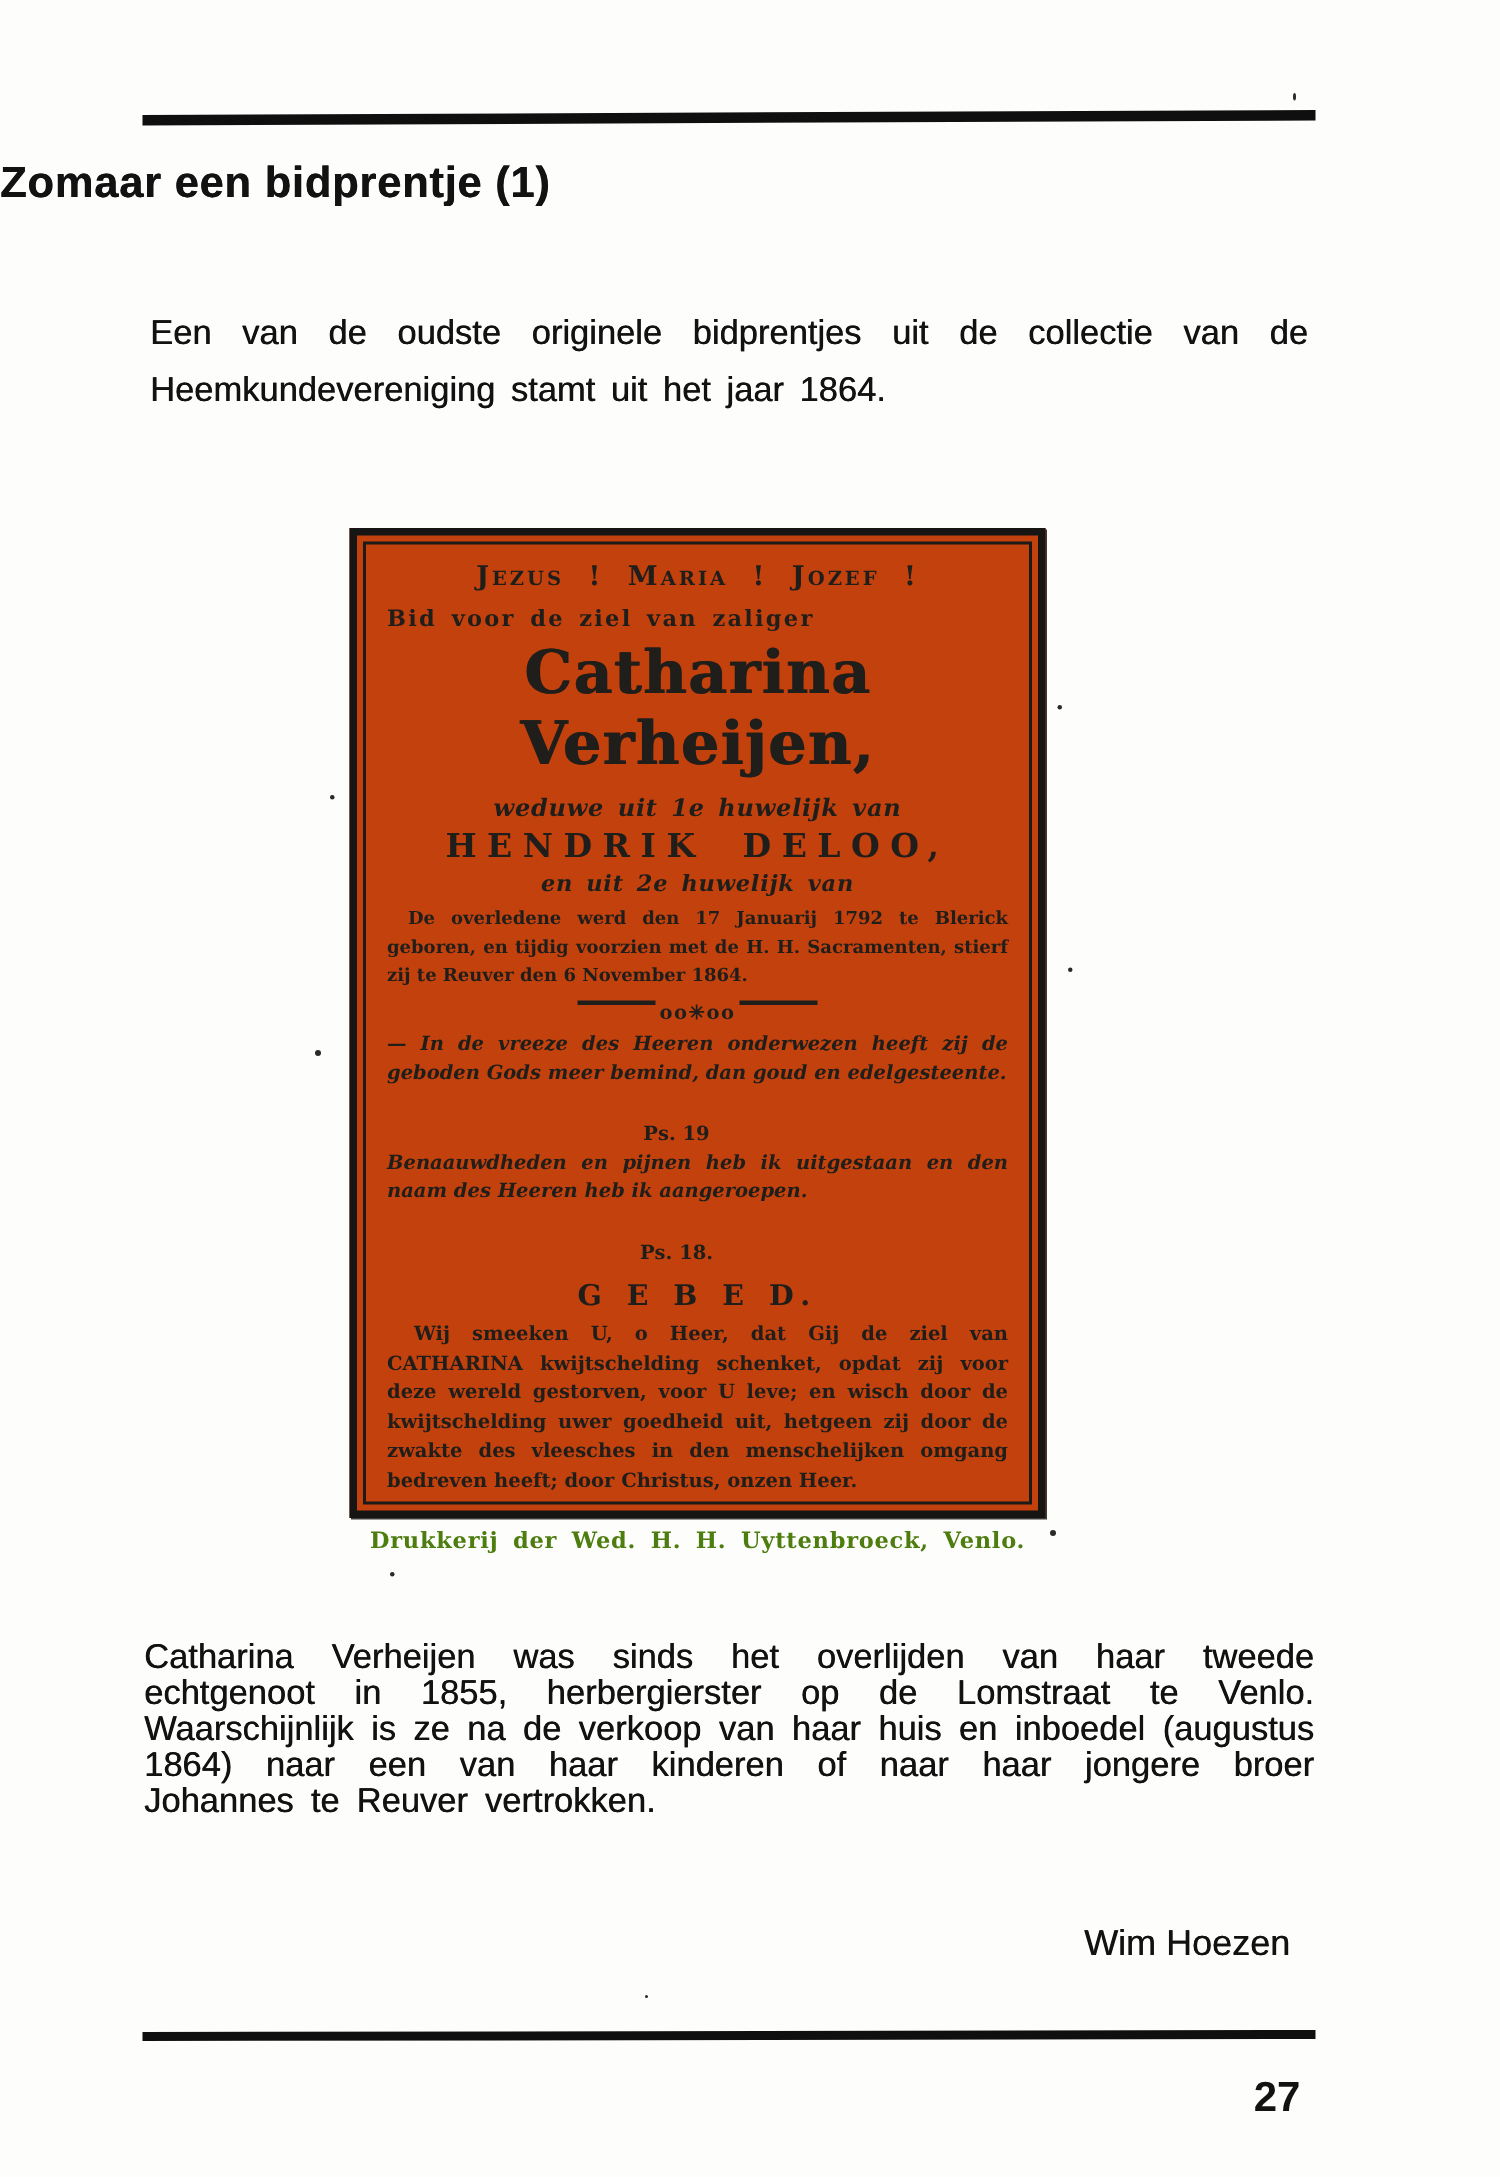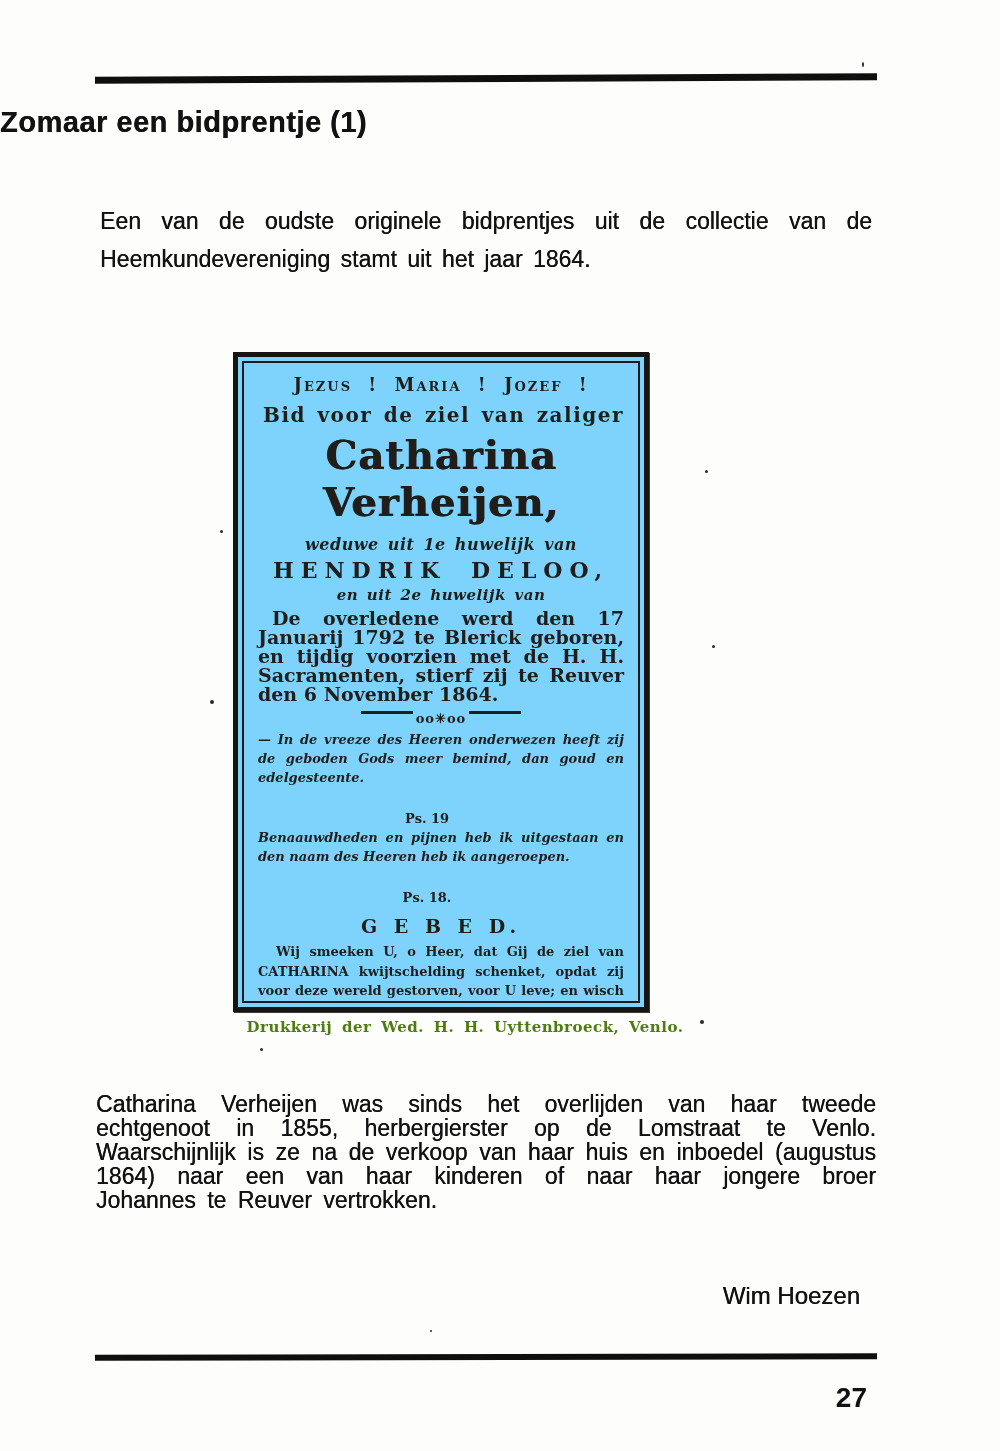--- a/index.html
+++ b/index.html
@@ -74,25 +74,25 @@
     right: 133px;
     font-size: 28px;
     font-weight: bold;
   }
 
   
   .card {
     position: absolute;
     left: 233px;
     top: 352px;
-    width: 416px;
+    width: 464px;
     height: 660px;
     border: 5px solid #161514;
     padding: 4px;
-    background: #7dd3fc;
+    background: #c2410c;
     box-shadow: 1px 1px 0 #3a3a38;
   }
   .card-inner {
     border: 2px solid #1c1b19;
     height: 100%;
     padding: 11px 14px 6px 14px;
     font-family: "DejaVu Serif", serif;
     color: #201e1b;
     overflow: hidden;
   }
@@ -101,22 +101,22 @@
     text-align: center;
     font-size: 18px;
     font-weight: bold;
     font-variant: small-caps;
     letter-spacing: 2px;
     word-spacing: 8px;
   }
 
   .dedication {
     margin-top: 8px;
-    text-align: right;
-    font-size: 20px;
+    text-align: left;
+    font-size: 15px;
     font-weight: bold;
     letter-spacing: 1.5px;
     word-spacing: 3px;
   }
 
   .deceased-name {
     margin-top: 4px;
     text-align: center;
     font-size: 40px;
     font-weight: bold;
@@ -149,21 +149,21 @@
     text-align: center;
     font-size: 26px;
     font-weight: bold;
     letter-spacing: 1.5px;
     word-spacing: 8px;
     text-shadow: 0.4px 0 0 currentColor;
   }
 
   .obituary {
     margin-top: 5px;
-    font-size: 19px;
+    font-size: 12px;
     font-weight: bold;
     line-height: 19px;
     text-align: justify;
     text-indent: 14px;
   }
 
   .ornament {
     margin: 7px 0 4px 0;
     display: flex;
     justify-content: center;

